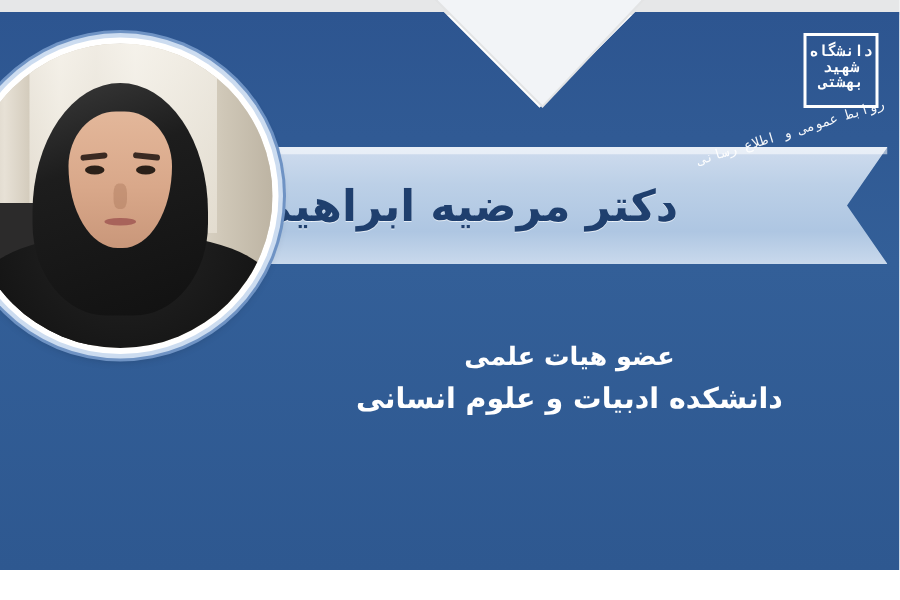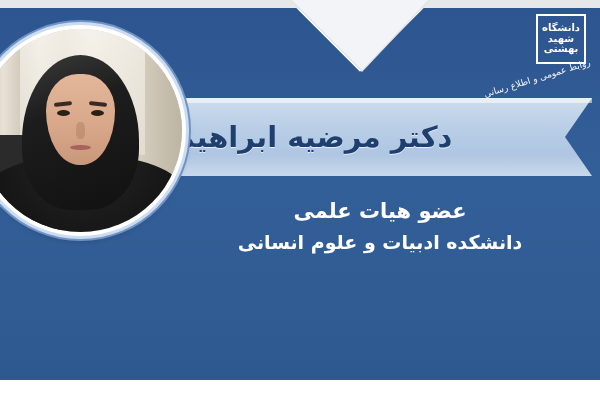--- a/index.html
+++ b/index.html
@@ -189,23 +189,24 @@
     position: absolute; left: 45%; top: 57%;
     width: 10%; height: 2.4%;
     background: #a8635a;
     border-radius: 50%;
   }
 
   
   .logo {
     position: absolute;
     right: 8px;
-    top: 12px;
+    top: 20px;
     width: 92px;
     height: 80px;
+    font-family: Liberation Mono, monospace;
   }
   .logo-mark {
     position: absolute;
     right: 6px; top: 2px;
     width: 50px; height: 50px;
     border: 2px solid #ffffff;
     box-sizing: border-box;
     display: flex;
     align-items: center;
     justify-content: center;
@@ -239,24 +240,25 @@
   .subtitle-block {
     position: absolute;
     left: 180px;
     top: 196px;
     width: 400px;
     text-align: center;
     direction: rtl;
     color: #ffffff;
   }
   .subtitle-line1 {
-    font-size: 21px;
+    font-size: 17px;
     font-weight: bold;
     line-height: 1.5;
     white-space: nowrap;
+    margin-top: 30px;
   }
   .subtitle-line2 {
     font-size: 19px;
     font-weight: bold;
     line-height: 1.5;
     white-space: nowrap;
   }
 
   
   .bottom-strip {

